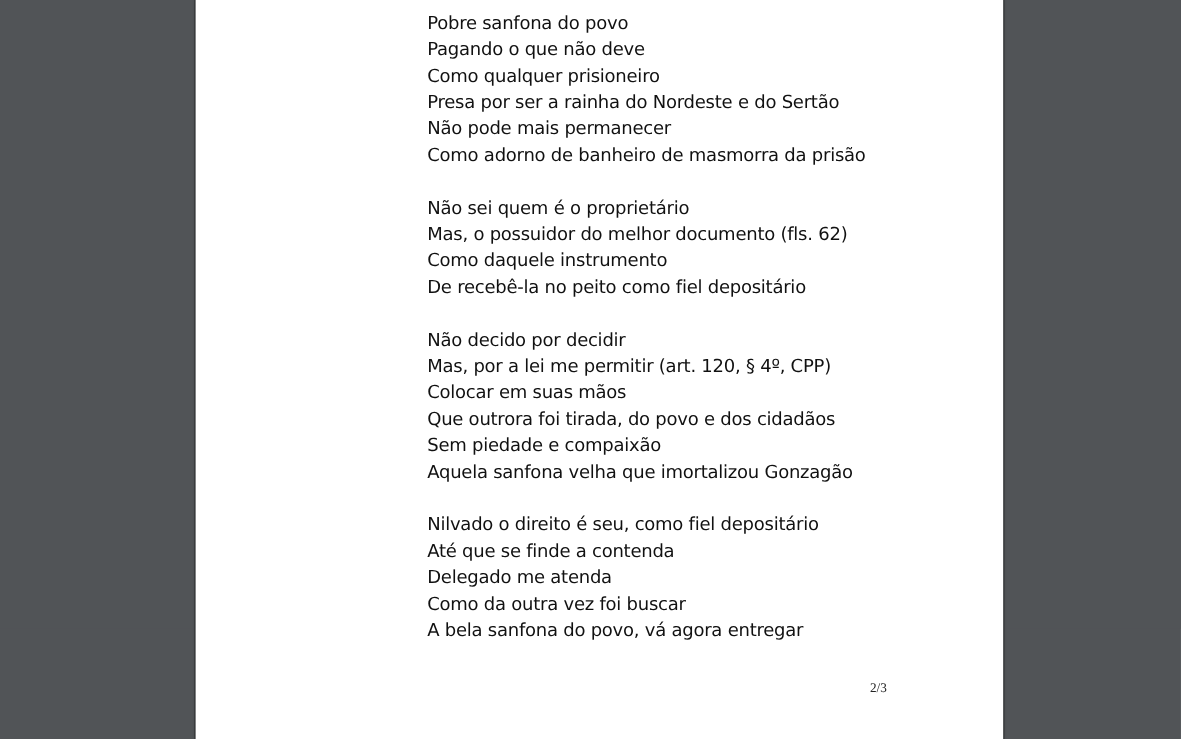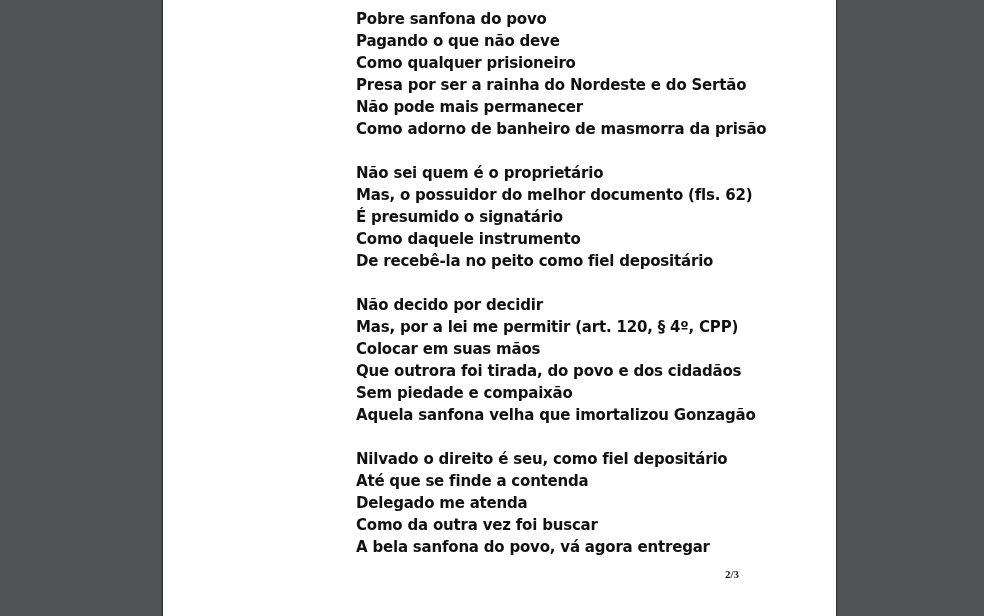--- a/index.html
+++ b/index.html
@@ -8,21 +8,20 @@
       width: 984px;
       height: 616px;
       overflow: hidden;
       background: #515457;
     }
     .viewer {
       position: relative;
       width: 984px;
       height: 524px;
       background: #515457;
-      font-weight: bold;
     }
     .page {
       position: absolute;
       left: 163px;
       top: 0;
       width: 673px;
       height: 616px;
       background: #ffffff;
       box-shadow: -1px 0 0 #2f3133, 1px 0 0 #2f3133, 0 0 3px rgba(0,0,0,0.5);
     }
@@ -67,21 +66,20 @@
         <span class="line">Pagando o que não deve</span>
         <span class="line">Como qualquer prisioneiro</span>
         <span class="line">Presa por ser a rainha do Nordeste e do Sertão</span>
         <span class="line">Não pode mais permanecer</span>
         <span class="line">Como adorno de banheiro de masmorra da prisão</span>
       </div>
 
       <div class="stanza">
         <span class="line">Não sei quem é o proprietário</span>
         <span class="line">Mas, o possuidor do melhor documento (fls. 62)</span>
-        <span class="line">É presumido o signatário</span>
         <span class="line">Como daquele instrumento</span>
         <span class="line">De recebê-la no peito como fiel depositário</span>
       </div>
 
       <div class="stanza">
         <span class="line">Não decido por decidir</span>
         <span class="line">Mas, por a lei me permitir (art. 120, § 4º, CPP)</span>
         <span class="line">Colocar em suas mãos</span>
         <span class="line">Que outrora foi tirada, do povo e dos cidadãos</span>
         <span class="line">Sem piedade e compaixão</span>

